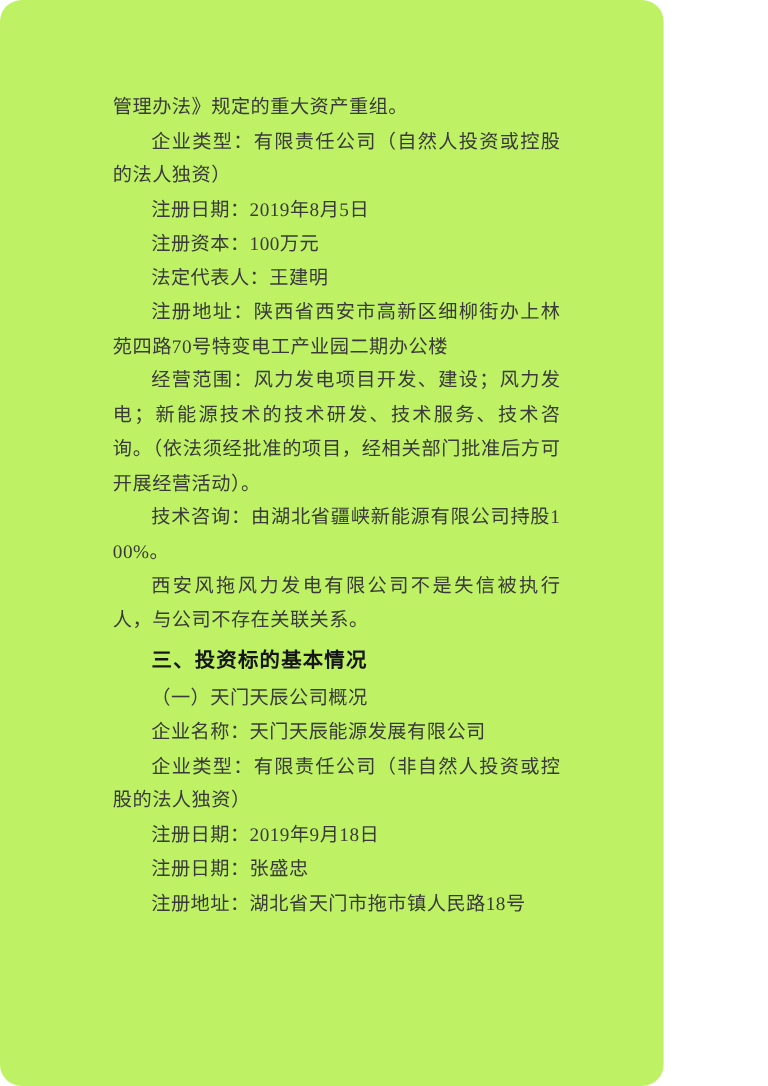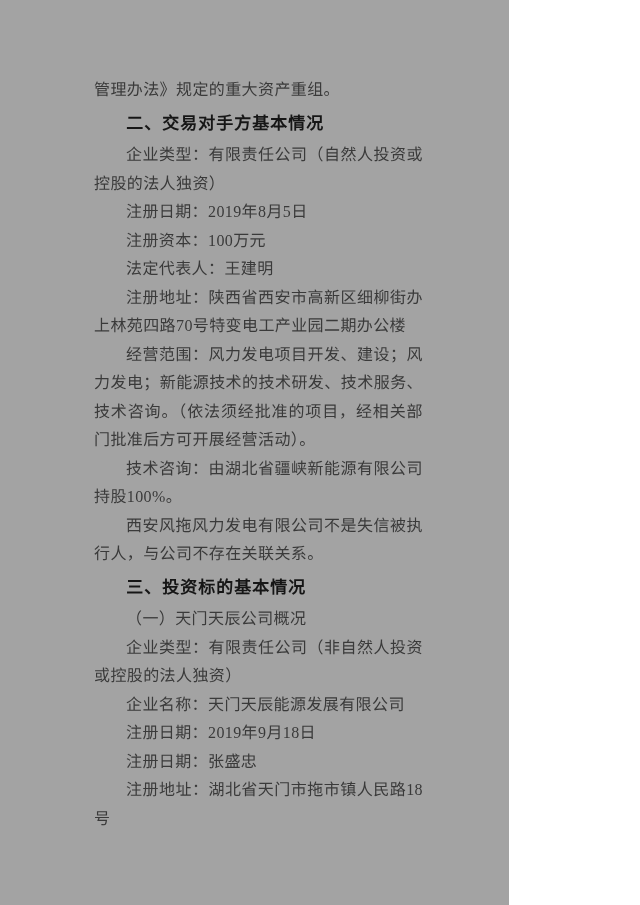--- a/index.html
+++ b/index.html
@@ -7,24 +7,25 @@
     padding: 0;
     background: #ffffff;
   }
   body {
     width: 640px;
     height: 905px;
     overflow: hidden;
   }
   .page {
     box-sizing: border-box;
-    width: 509px;
+    width: 553px;
     height: 905px;
-    background: #a3a3a3;
+    background: #bef264;
     padding: 76px 86px 0 94px;
+    border-radius: 18px;
   }
   .para {
     margin: 0;
     font-family: "Liberation Serif", "DejaVu Serif", serif;
     font-size: 16px;
     line-height: 28.5px;
     color: #3a3a3a;
     letter-spacing: 0.4px;
     text-align: justify;
     text-align-last: left;
@@ -45,33 +46,32 @@
     text-align: left;
   }
 </style>
 </head>
 <body>
 
 <div class="page">
 
   <p class="para">管理办法》规定的重大资产重组。</p>
 
-  <h2 class="sec-heading">二、交易对手方基本情况</h2>
 
   <p class="para indent">企业类型：有限责任公司（自然人投资或控股的法人独资）</p>
   <p class="para indent">注册日期：2019年8月5日</p>
   <p class="para indent">注册资本：100万元</p>
   <p class="para indent">法定代表人：王建明</p>
   <p class="para indent">注册地址：陕西省西安市高新区细柳街办上林苑四路70号特变电工产业园二期办公楼</p>
   <p class="para indent">经营范围：风力发电项目开发、建设；风力发电；新能源技术的技术研发、技术服务、技术咨询。（依法须经批准的项目，经相关部门批准后方可开展经营活动）。</p>
   <p class="para indent">技术咨询：由湖北省疆峡新能源有限公司持股100%。</p>
   <p class="para indent">西安风拖风力发电有限公司不是失信被执行人，与公司不存在关联关系。</p>
 
   <h2 class="sec-heading">三、投资标的基本情况</h2>
 
   <p class="para indent">（一）天门天辰公司概况</p>
+  <p class="para indent">企业名称：天门天辰能源发展有限公司</p>
   <p class="para indent">企业类型：有限责任公司（非自然人投资或控股的法人独资）</p>
-  <p class="para indent">企业名称：天门天辰能源发展有限公司</p>
   <p class="para indent">注册日期：2019年9月18日</p>
   <p class="para indent">注册日期：张盛忠</p>
   <p class="para indent">注册地址：湖北省天门市拖市镇人民路18号</p>
 
 </div>
 
 </body></html>

